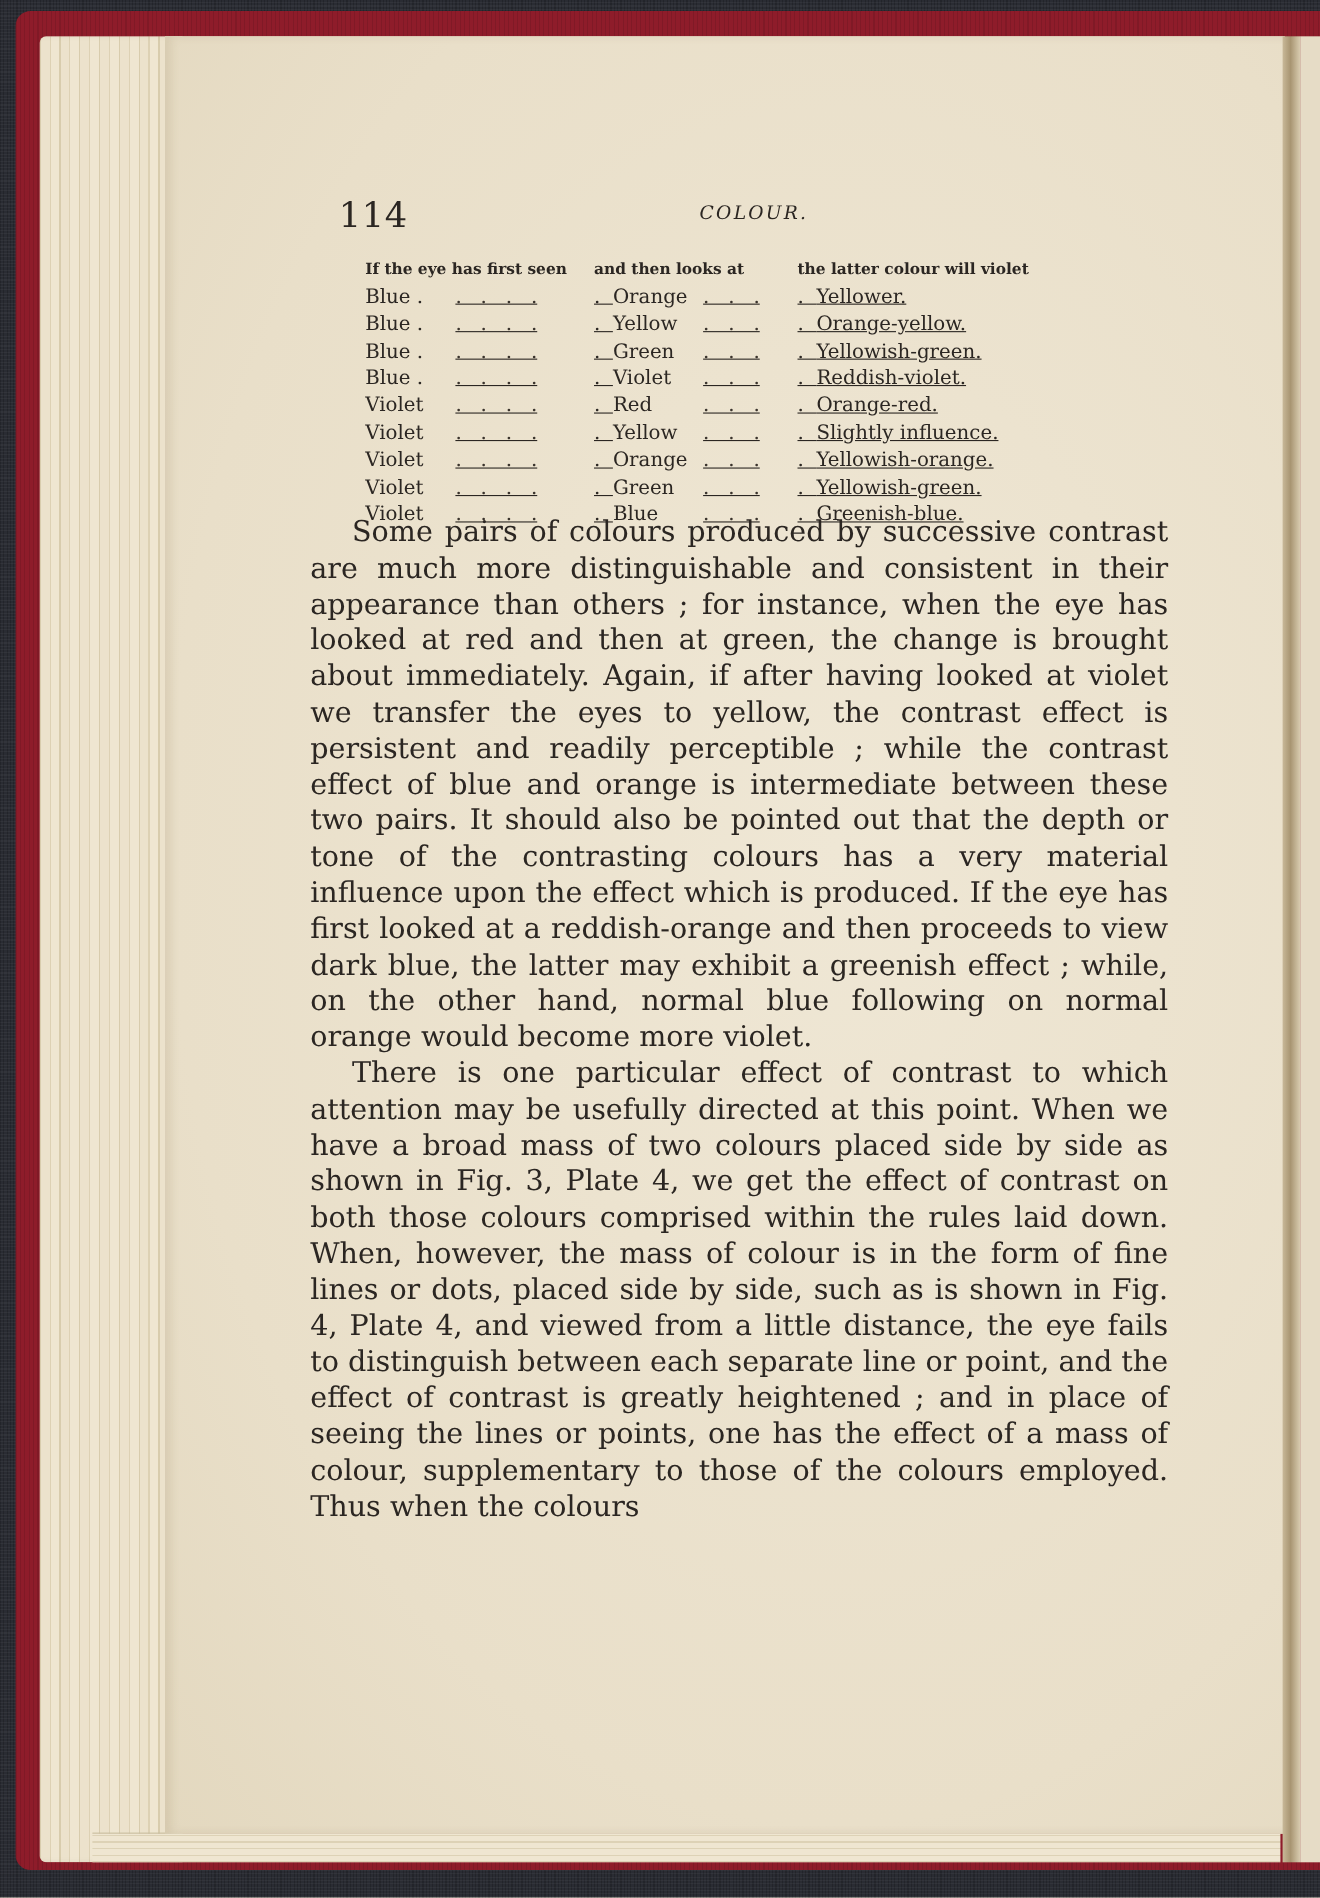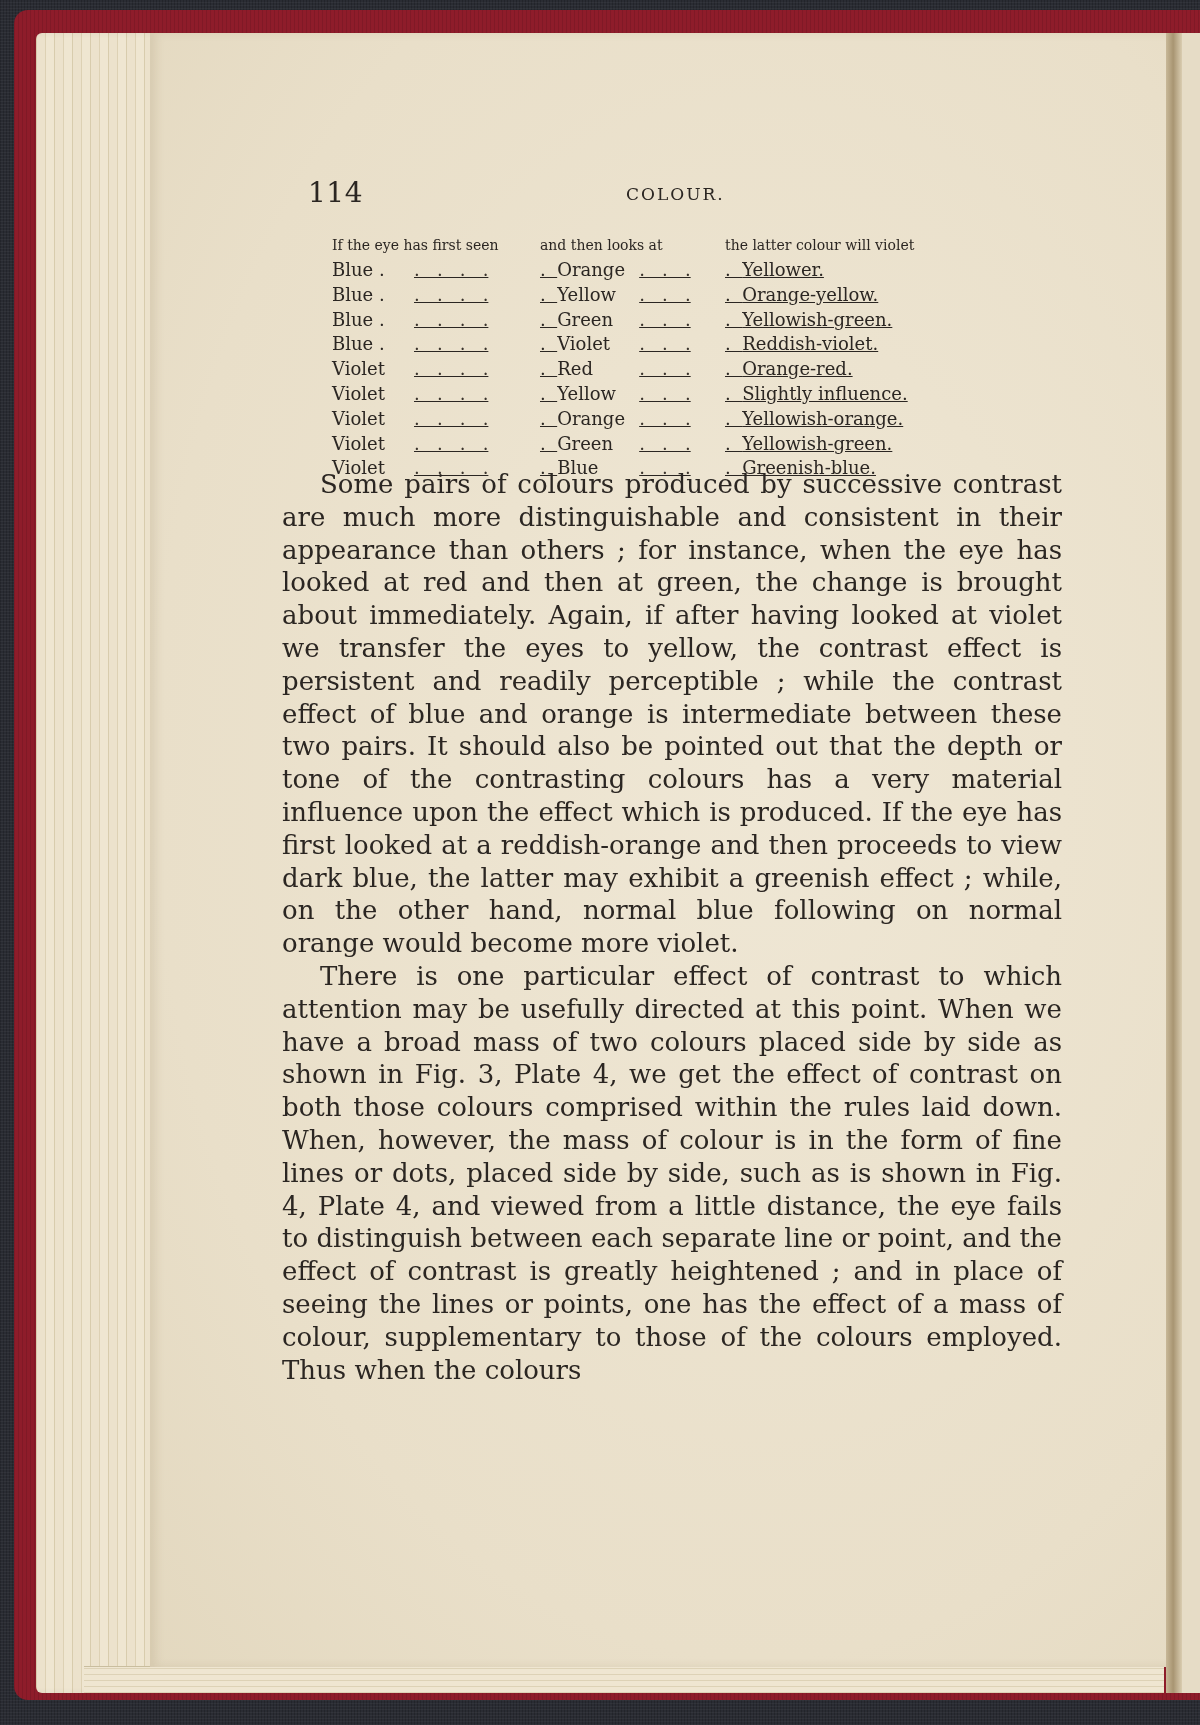--- a/index.html
+++ b/index.html
@@ -42,31 +42,31 @@
   .next-page {
     position: absolute; left: 1182px; top: 33px; width: 18px; height: 1660px;
     background: #e6dcc6;
   }
   .content {
     position: absolute; left: 300px; top: 150px; width: 758px;
     color: #2b2622;
   }
   .running-head { position: relative; height: 50px; }
   .page-number {
-    position: absolute; left: 8px; top: 26px; font-size: 28px; letter-spacing: 0.5px;
+    position: absolute; left: 8px; top: 26px; font-size: 32px; letter-spacing: 0.5px;
   }
   .running-title {
-    position: absolute; left: 326px; top: 34px; font-size: 17px; letter-spacing: 2px;
+    position: absolute; left: 336px; top: 34px; font-size: 17px; letter-spacing: 2px; font-style: italic;
   }
   table.contrast {
     position: absolute; left: 18px; top: 84px; border-collapse: collapse;
     font-size: 18px; line-height: 24.8px;
   }
   table.contrast th {
-    font-weight: normal; font-size: 14px; text-align: left; padding: 0 0 2px 0;
+    font-weight: bold; font-size: 14px; text-align: left; padding: 0 0 2px 0;
     white-space: nowrap; line-height: 22px;
   }
   table.contrast td { padding: 0; white-space: nowrap; text-decoration: underline; }
   .c1 { width: 208px; padding-left: 14px !important; }
   .c2 { width: 185px; }
   .c3 { }
   .dots { color: #3a332c; letter-spacing: 0; }
   .prose {
     position: absolute; left: -18px; top: 318px; width: 780px;
     font-size: 26px; line-height: 32.8px; text-align: justify;

